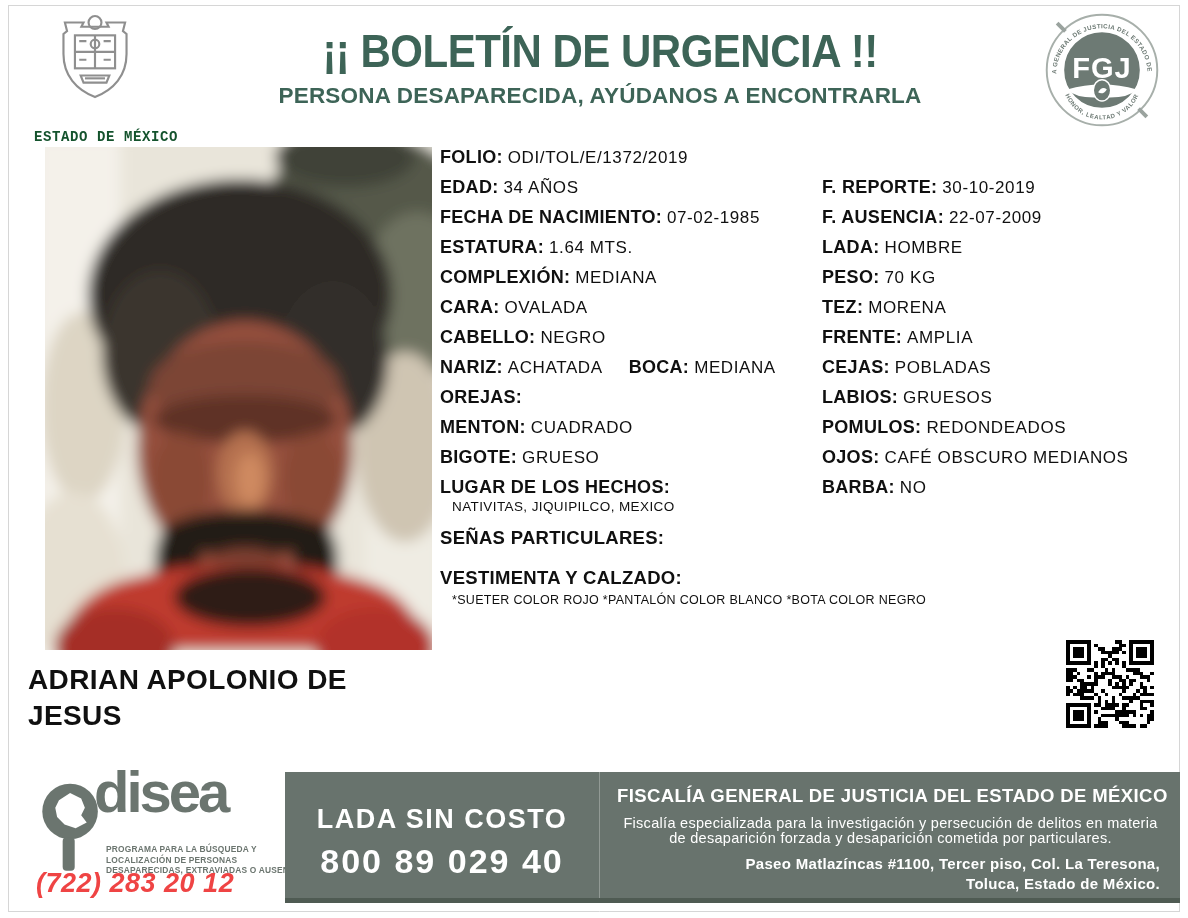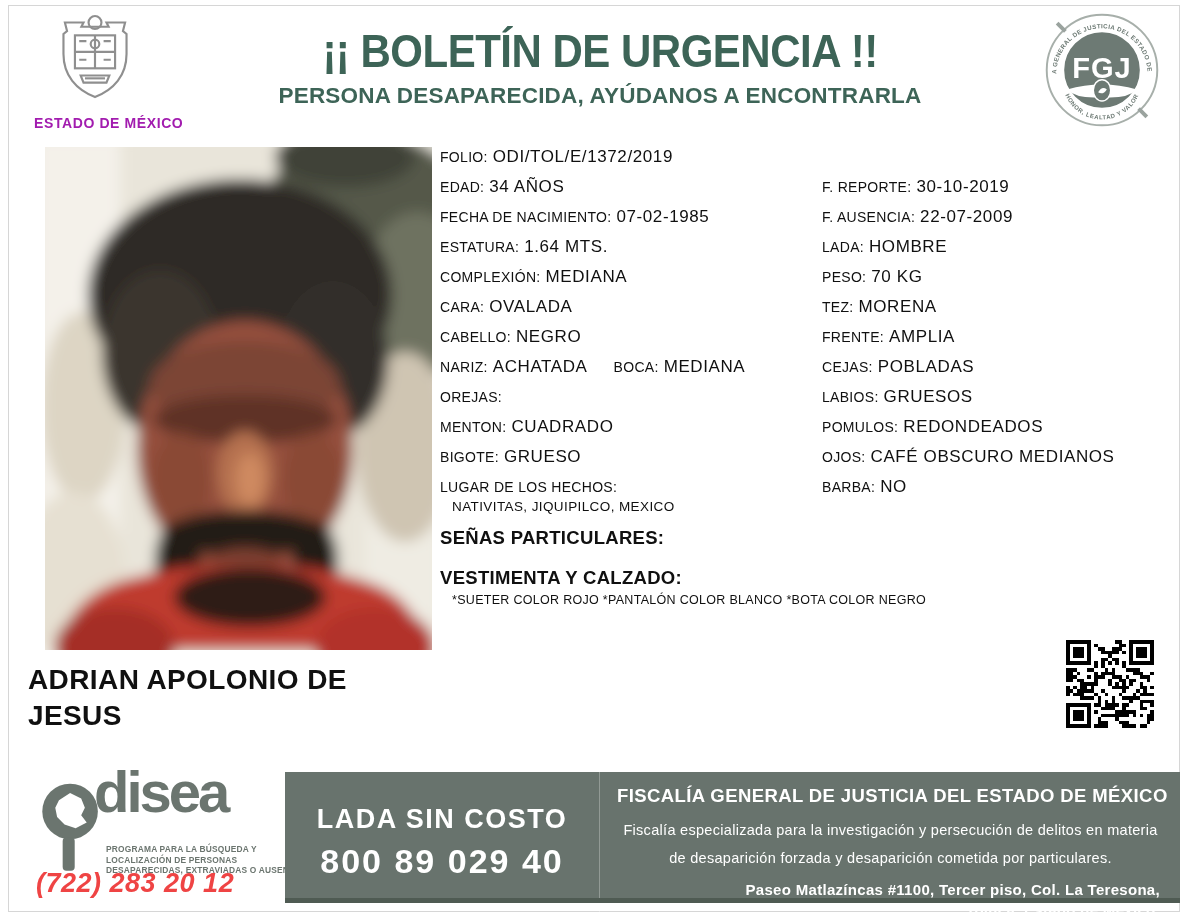--- a/index.html
+++ b/index.html
@@ -13,38 +13,38 @@
   html,body{width:1188px;height:918px;}
   body{
     position:relative;background:#ffffff;overflow:hidden;
     font-family:"Liberation Sans", sans-serif;color:var(--ink);
   }
   #frame{position:absolute;left:8px;top:5px;right:8px;bottom:6px;border:1px solid #d6d6d6;pointer-events:none;}
 
   
   .coat{position:absolute;left:34px;top:12px;width:122px;text-align:center;}
   .coat svg{width:86px;height:94px;}
-  .coat .org{font-size:14px;font-weight:bold;color:#a21caf;letter-spacing:.6px;margin-top:5px;white-space:nowrap;}
+  .coat .org{font-size:14px;font-weight:bold;color:#14532d;letter-spacing:.6px;margin-top:19px;white-space:nowrap;font-family:Liberation Mono, monospace;}
   .title-wrap{position:absolute;left:240px;top:26px;width:720px;text-align:center;color:var(--accent);}
   .title{font-size:42px;font-weight:bold;letter-spacing:-.5px;transform:scaleY(1.08);transform-origin:top;white-space:nowrap;}
   .subtitle{font-size:22.5px;font-weight:bold;margin-top:9px;letter-spacing:.2px;white-space:nowrap;}
   .badge{position:absolute;left:1038px;top:6px;width:128px;height:128px;}
 
   
   .photo{position:absolute;left:45px;top:147px;width:387px;height:503px;overflow:hidden;background:#e9e5da;}
   .photo svg{width:100%;height:100%;display:block;}
   .name{position:absolute;left:28px;top:662px;width:412px;text-align:left;font-weight:bold;
         font-size:28px;line-height:36px;letter-spacing:.4px;}
 
   
   .details{position:absolute;left:440px;top:142px;width:742px;}
   .frow{display:flex;align-items:baseline;height:30px;line-height:30px;}
   .fcell-l{width:382px;white-space:nowrap;}
   .fcell-r{flex:1;white-space:nowrap;}
-  .flabel{font-weight:normal;font-size:14px;letter-spacing:.3px;margin-right:5px;}
+  .flabel{font-weight:bold;font-size:18px;letter-spacing:.3px;margin-right:5px;}
   .flabel:empty{margin-right:0;}
   .flabel.l2{margin-left:26px;}
   .flabel.l2:empty{margin-left:0;}
   .fvalue{font-size:17px;letter-spacing:.6px;}
   .floc{font-size:13.5px;letter-spacing:.4px;padding-left:12px;margin-top:-3px;}
   .section{margin-top:13px;}
   .shead{font-weight:bold;font-size:18.5px;letter-spacing:.3px;}
   .sbody{font-size:12.5px;letter-spacing:.3px;padding-left:12px;margin-top:4px;}
   .section.vest{margin-top:18px;}
 
@@ -54,21 +54,21 @@
 
   
   .band{position:absolute;left:285px;top:772px;width:895px;height:131px;background:var(--band);}
   .band::after{content:"";position:absolute;left:0;right:0;bottom:0;height:5px;background:var(--strip);}
   .lada{position:absolute;left:0;top:0;width:315px;height:140px;display:flex;flex-direction:column;
         justify-content:center;align-items:center;color:#fff;border-right:1px solid rgba(255,255,255,.28);}
   .lada-label{font-size:27px;font-weight:bold;letter-spacing:1.5px;white-space:nowrap;}
   .lada-number{font-size:34px;font-weight:bold;letter-spacing:2px;margin-top:7px;white-space:nowrap;}
   .fisc{position:absolute;left:316px;right:0;top:0;height:126px;color:#fff;padding:13px 16px 0 16px;}
   .fisc-title{font-size:18.5px;font-weight:bold;text-align:center;letter-spacing:.4px;white-space:nowrap;}
-  .fisc-desc{font-size:14.5px;text-align:center;margin-top:9px;line-height:28px;letter-spacing:.3px;}
+  .fisc-desc{font-size:14.5px;text-align:center;margin-top:9px;line-height:15px;letter-spacing:.3px;}
   .fisc-addr{font-size:15px;font-weight:bold;text-align:right;margin-top:8px;line-height:20px;letter-spacing:.3px;padding-right:4px;}
 
   .odisea{position:absolute;left:36px;top:772px;width:248px;height:134px;}
   .odisea .mag{position:absolute;left:0;top:8px;width:70px;height:100px;}
   .odisea-word{position:absolute;left:58px;top:-14px;font-size:58px;font-weight:bold;color:var(--gray);letter-spacing:-3px;}
   .odisea-tag{position:absolute;left:70px;top:72px;width:202px;font-size:8.4px;font-weight:bold;
               color:var(--gray);line-height:10.5px;letter-spacing:.2px;}
   .odisea-phone{position:absolute;left:36px;top:868px;width:250px;font-size:27px;font-weight:bold;
                 color:#ef4444;letter-spacing:.5px;white-space:nowrap;font-style:italic;}
 </style>

